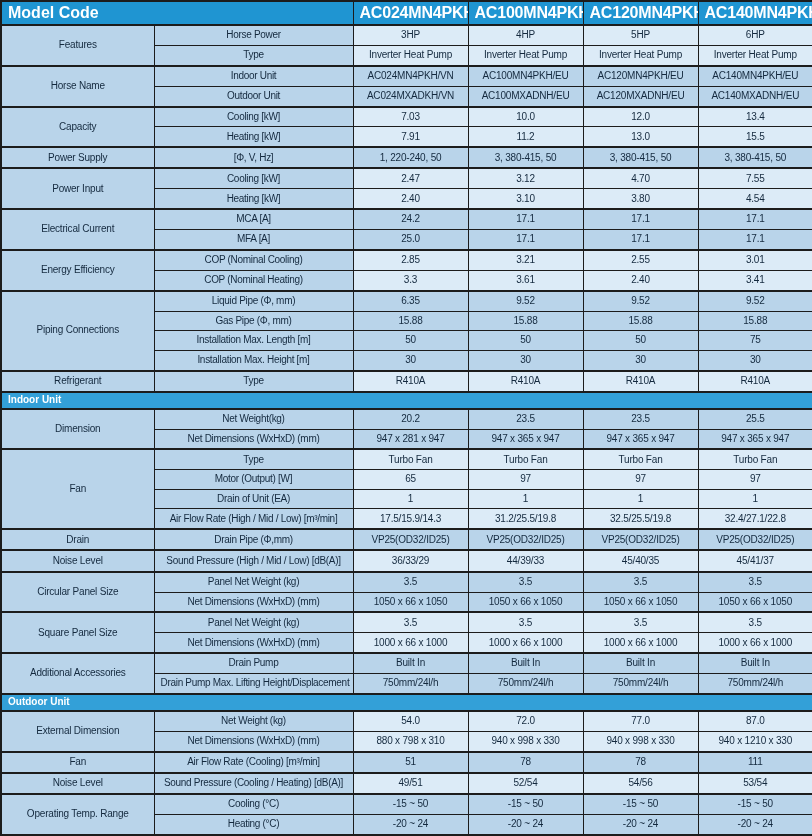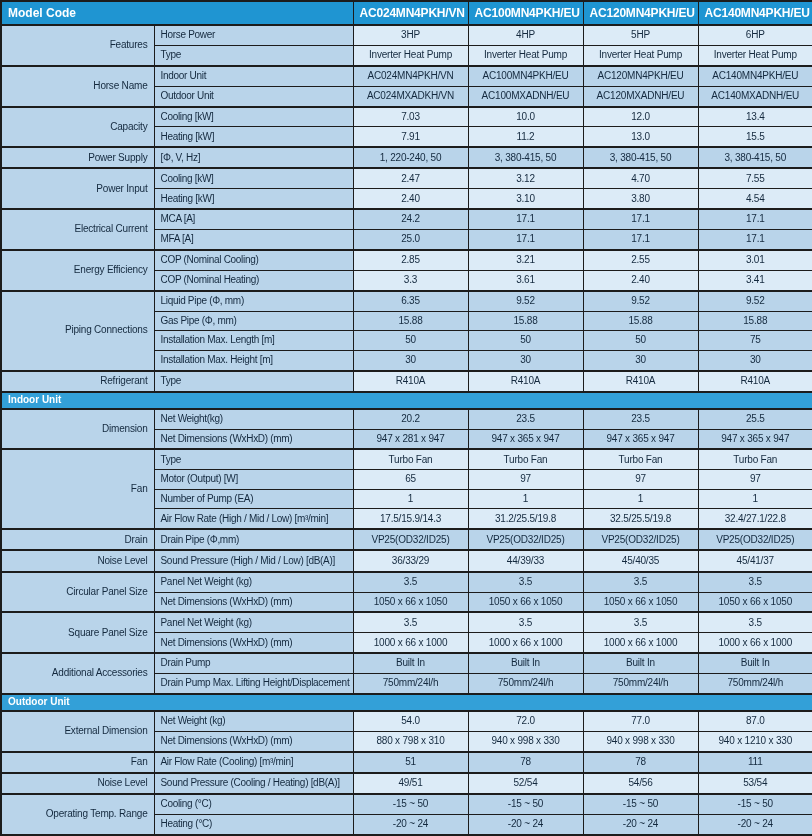--- a/index.html
+++ b/index.html
@@ -30,46 +30,46 @@
     padding:0 6px;
     overflow:hidden;
     white-space:nowrap;
     vertical-align:middle;
   }
   tr.header-row th{
     height:22px;
     background:var(--header-bg);
     color:var(--header-text);
     font-weight:bold;
-    font-size:12px;
+    font-size:16px;
     border-bottom:2px solid var(--border);
   }
   th.head-label{text-align:left;}
   th.head-model{text-align:center;letter-spacing:-0.2px;}
   tr.banner-row td{
     height:15px;
     background:var(--banner-bg);
     color:var(--header-text);
     font-weight:bold;
     font-size:10px;
     text-align:left;
     border-top:2px solid var(--border);
     border-bottom:2px solid var(--border);
   }
   td.category{
     background:var(--label-bg);
-    text-align:right;
+    text-align:center;
     vertical-align:top;
     padding-top:5px;
     font-size:9.5px;
     letter-spacing:-0.2px;
   }
   td.sublabel{
     background:var(--label-bg);
-    text-align:left;
+    text-align:center;
     font-size:9.5px;
     letter-spacing:-0.3px;
   }
   td.value{text-align:center;font-size:9.5px;letter-spacing:-0.2px;}
   td.value.light{background:var(--row-light);}
   td.value.dark{background:var(--row-dark);}
   tr.group-start td{border-top:2px solid var(--border);}
 </style>
 </head>
 <body>
@@ -254,21 +254,21 @@
           <td class="value light">Turbo Fan</td>
         </tr>
         <tr>
           <td class="sublabel">Motor (Output) [W]</td>
           <td class="value light">65</td>
           <td class="value light">97</td>
           <td class="value light">97</td>
           <td class="value light">97</td>
         </tr>
         <tr>
-          <td class="sublabel">Number of Pump (EA)</td>
+          <td class="sublabel">Drain of Unit (EA)</td>
           <td class="value light">1</td>
           <td class="value light">1</td>
           <td class="value light">1</td>
           <td class="value light">1</td>
         </tr>
         <tr>
           <td class="sublabel">Air Flow Rate (High / Mid / Low) [m³/min]</td>
           <td class="value light">17.5/15.9/14.3</td>
           <td class="value light">31.2/25.5/19.8</td>
           <td class="value light">32.5/25.5/19.8</td>

